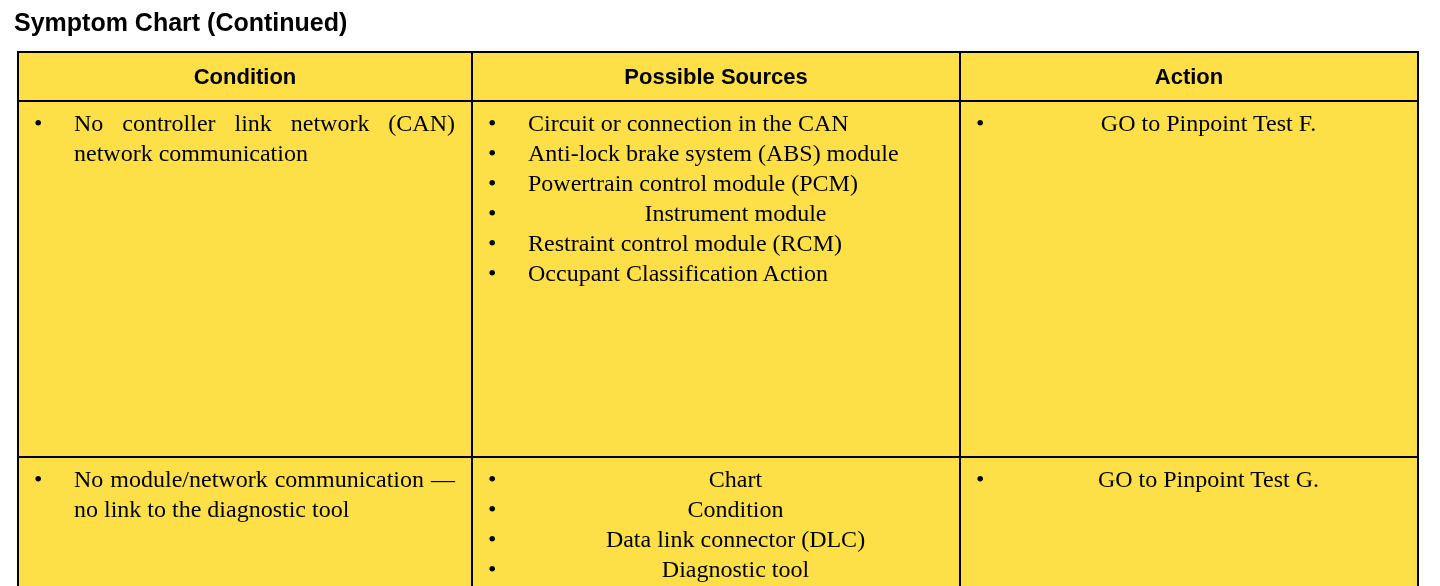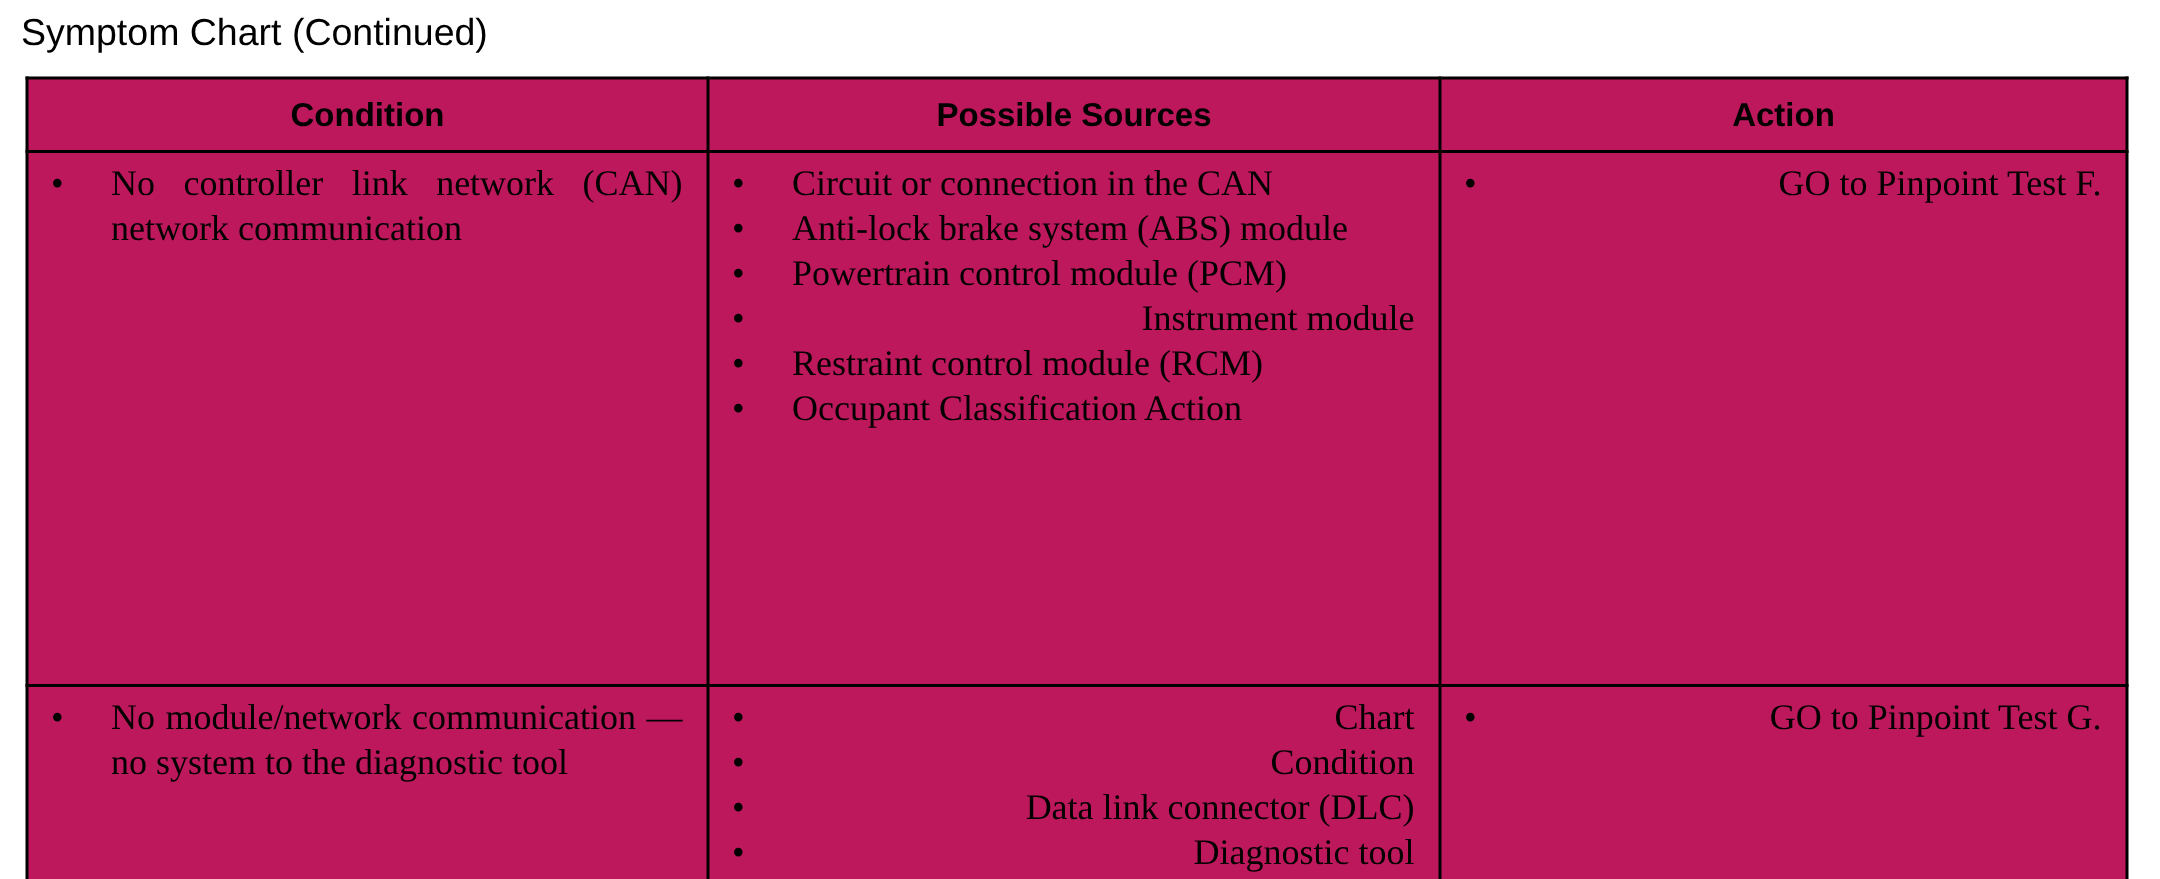--- a/index.html
+++ b/index.html
@@ -18,40 +18,40 @@
     position: relative;
     width: 1440px;
     height: 586px;
     background: #ffffff;
   }
   .page-title {
     position: absolute;
     left: 14px;
     top: 6px;
     font-family: "Liberation Sans", sans-serif;
-    font-weight: normal;
+    font-weight: bold;
     font-size: 25px;
     line-height: 32px;
     letter-spacing: 0px;
     white-space: nowrap;
   }
   .symptom-table {
     position: absolute;
     left: 17px;
     top: 51px;
     width: 1400px;
     border-collapse: collapse;
     table-layout: fixed;
   }
   .symptom-table td,
   .symptom-table th {
     border: 2px solid #000000;
     padding: 0;
     vertical-align: top;
-    background: #be185d;
+    background: #fde047;
   }
   .symptom-table th {
     font-family: "Liberation Sans", sans-serif;
     font-weight: bold;
     font-size: 22px;
     line-height: 26px;
     text-align: center;
     height: 38px;
     padding: 5px 0 4px 0;
     vertical-align: middle;
@@ -88,21 +88,21 @@
     width: 14px;
     font-size: 24px;
     line-height: 30px;
     text-align: left;
   }
   ul.bullets > li .li-text {
     display: block;
   }
   
   ul.bullets > li.nowrap .li-text {
-    text-align: right;
+    text-align: center;
   }
 </style>
 </head>
 <body>
 
 <div class="page">
 
   <div class="page-title">Symptom Chart (Continued)</div>
 
   <table class="symptom-table">
@@ -171,21 +171,21 @@
           </div>
         </td>
       </tr>
 
       <tr class="row2">
         <td>
           <div class="cell">
             <ul class="bullets">
               <li>
                 <span class="bullet-dot">•</span>
-                <span class="li-text">No module/network communication — no system to the diagnostic tool</span>
+                <span class="li-text">No module/network communication — no link to the diagnostic tool</span>
               </li>
             </ul>
           </div>
         </td>
         <td>
           <div class="cell">
             <ul class="bullets">
               <li class="nowrap">
                 <span class="bullet-dot">•</span>
                 <span class="li-text">Chart</span>

